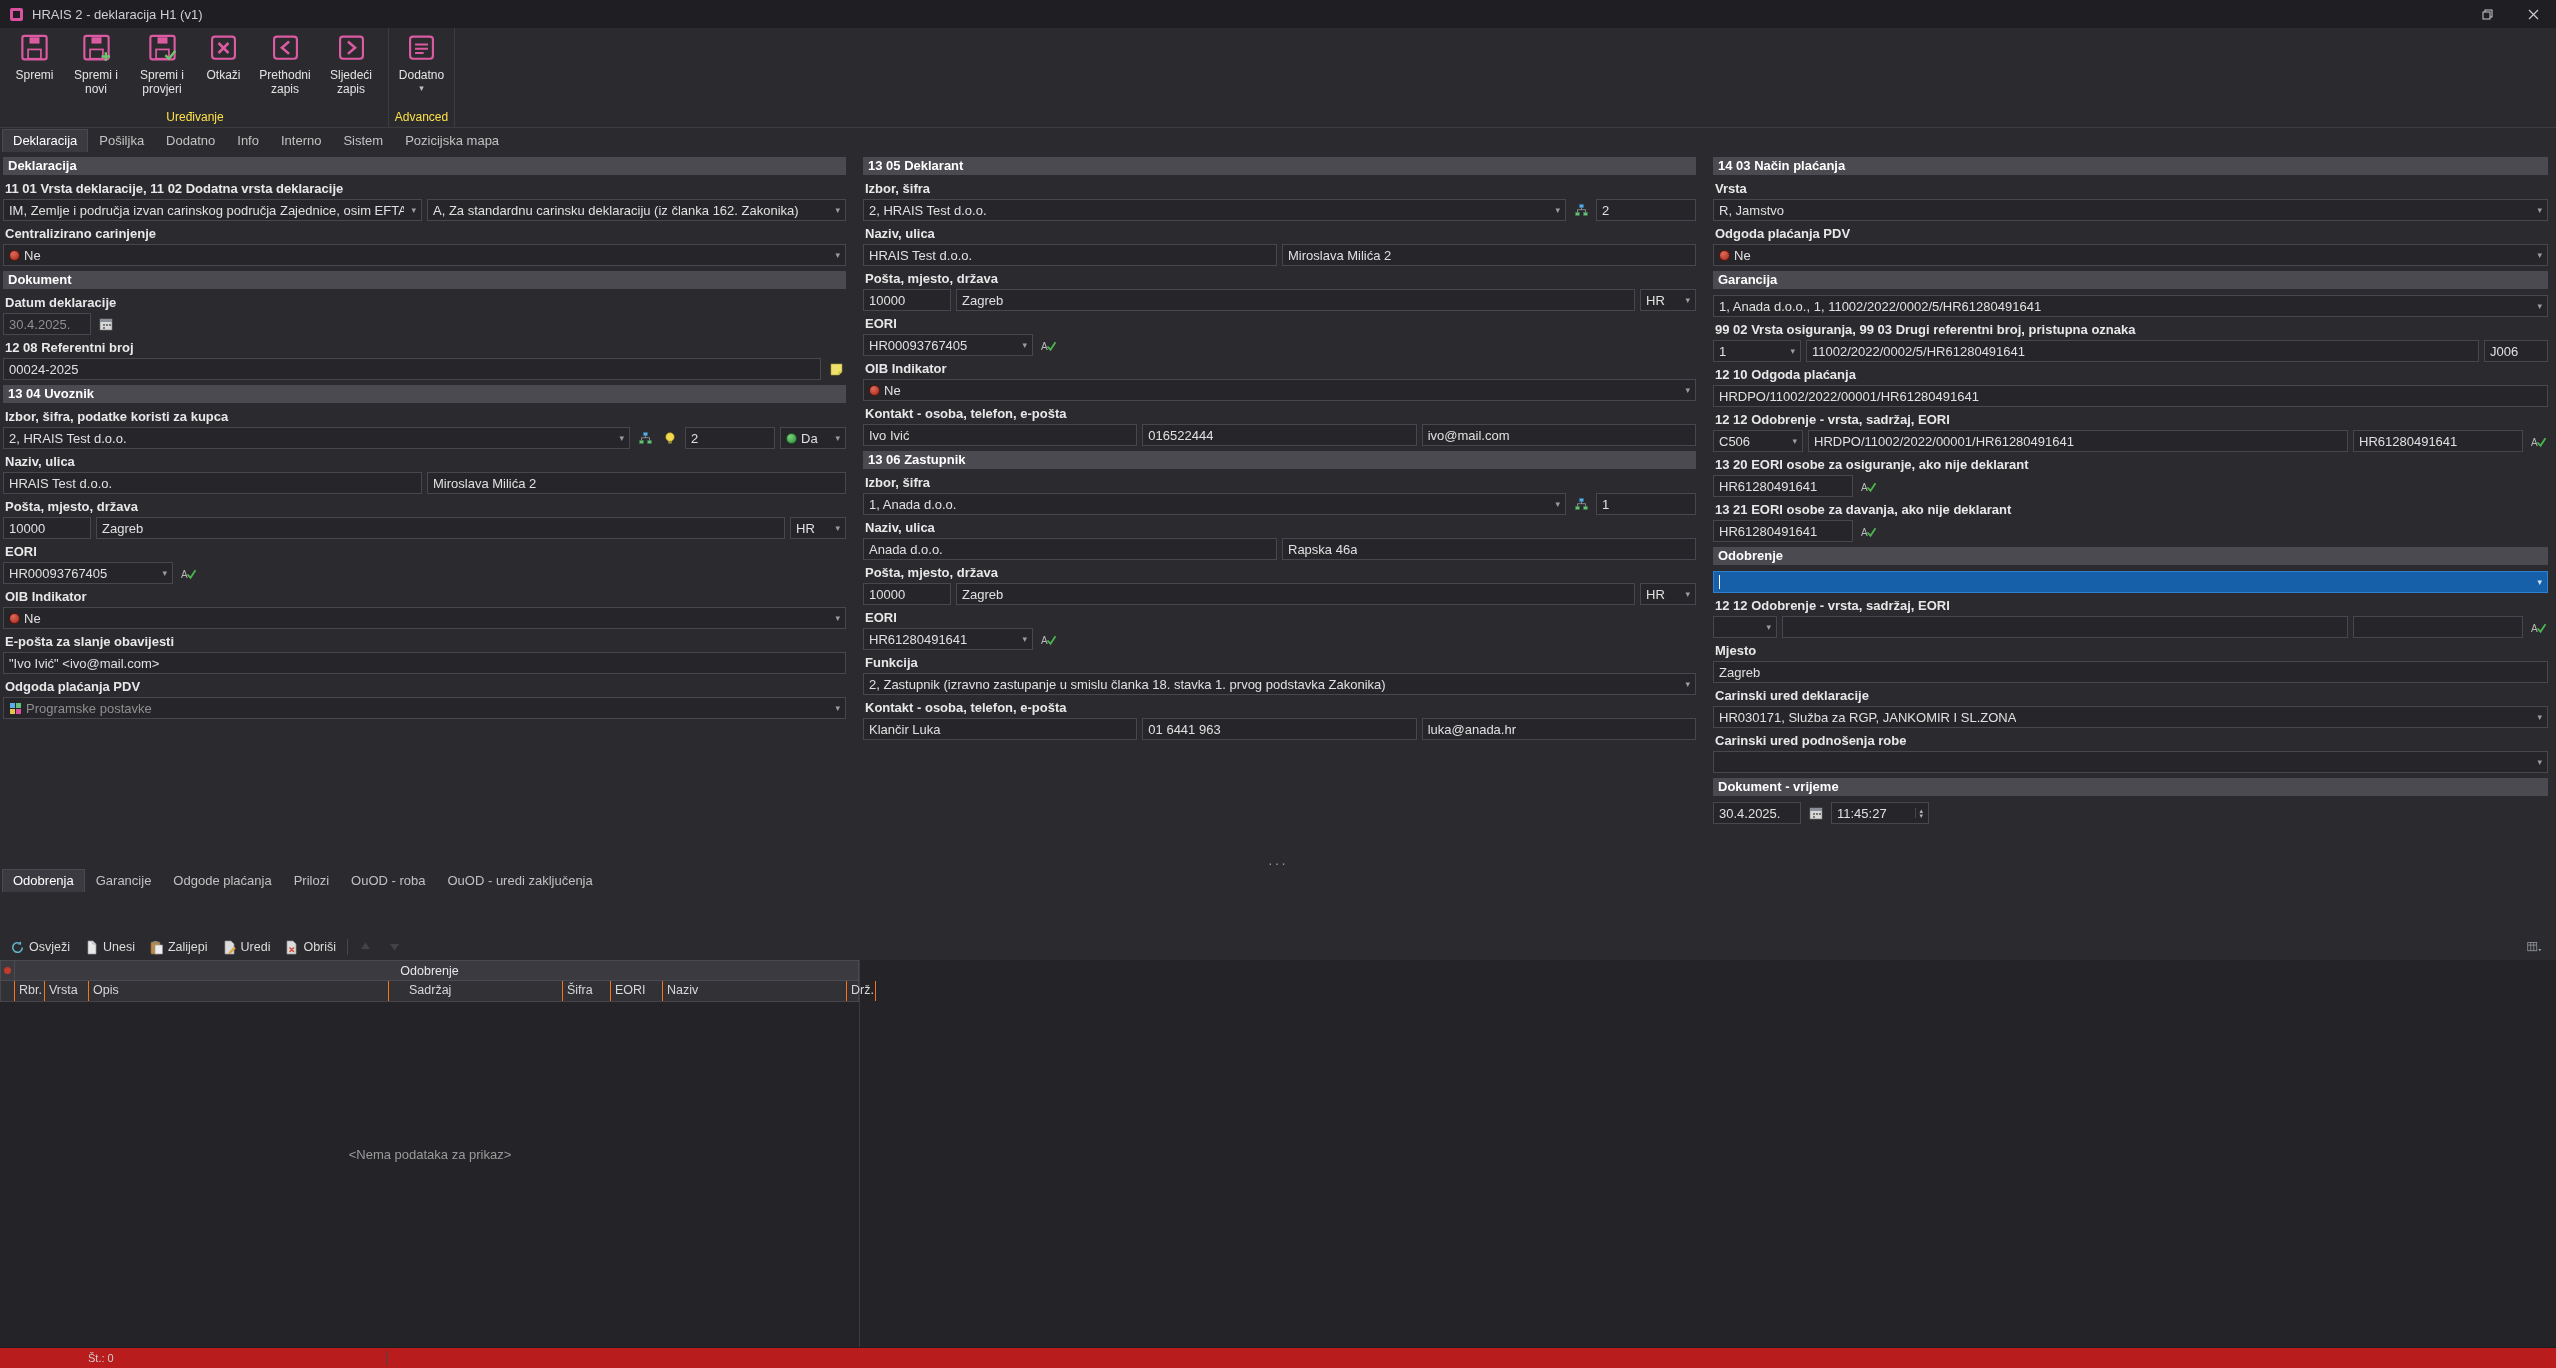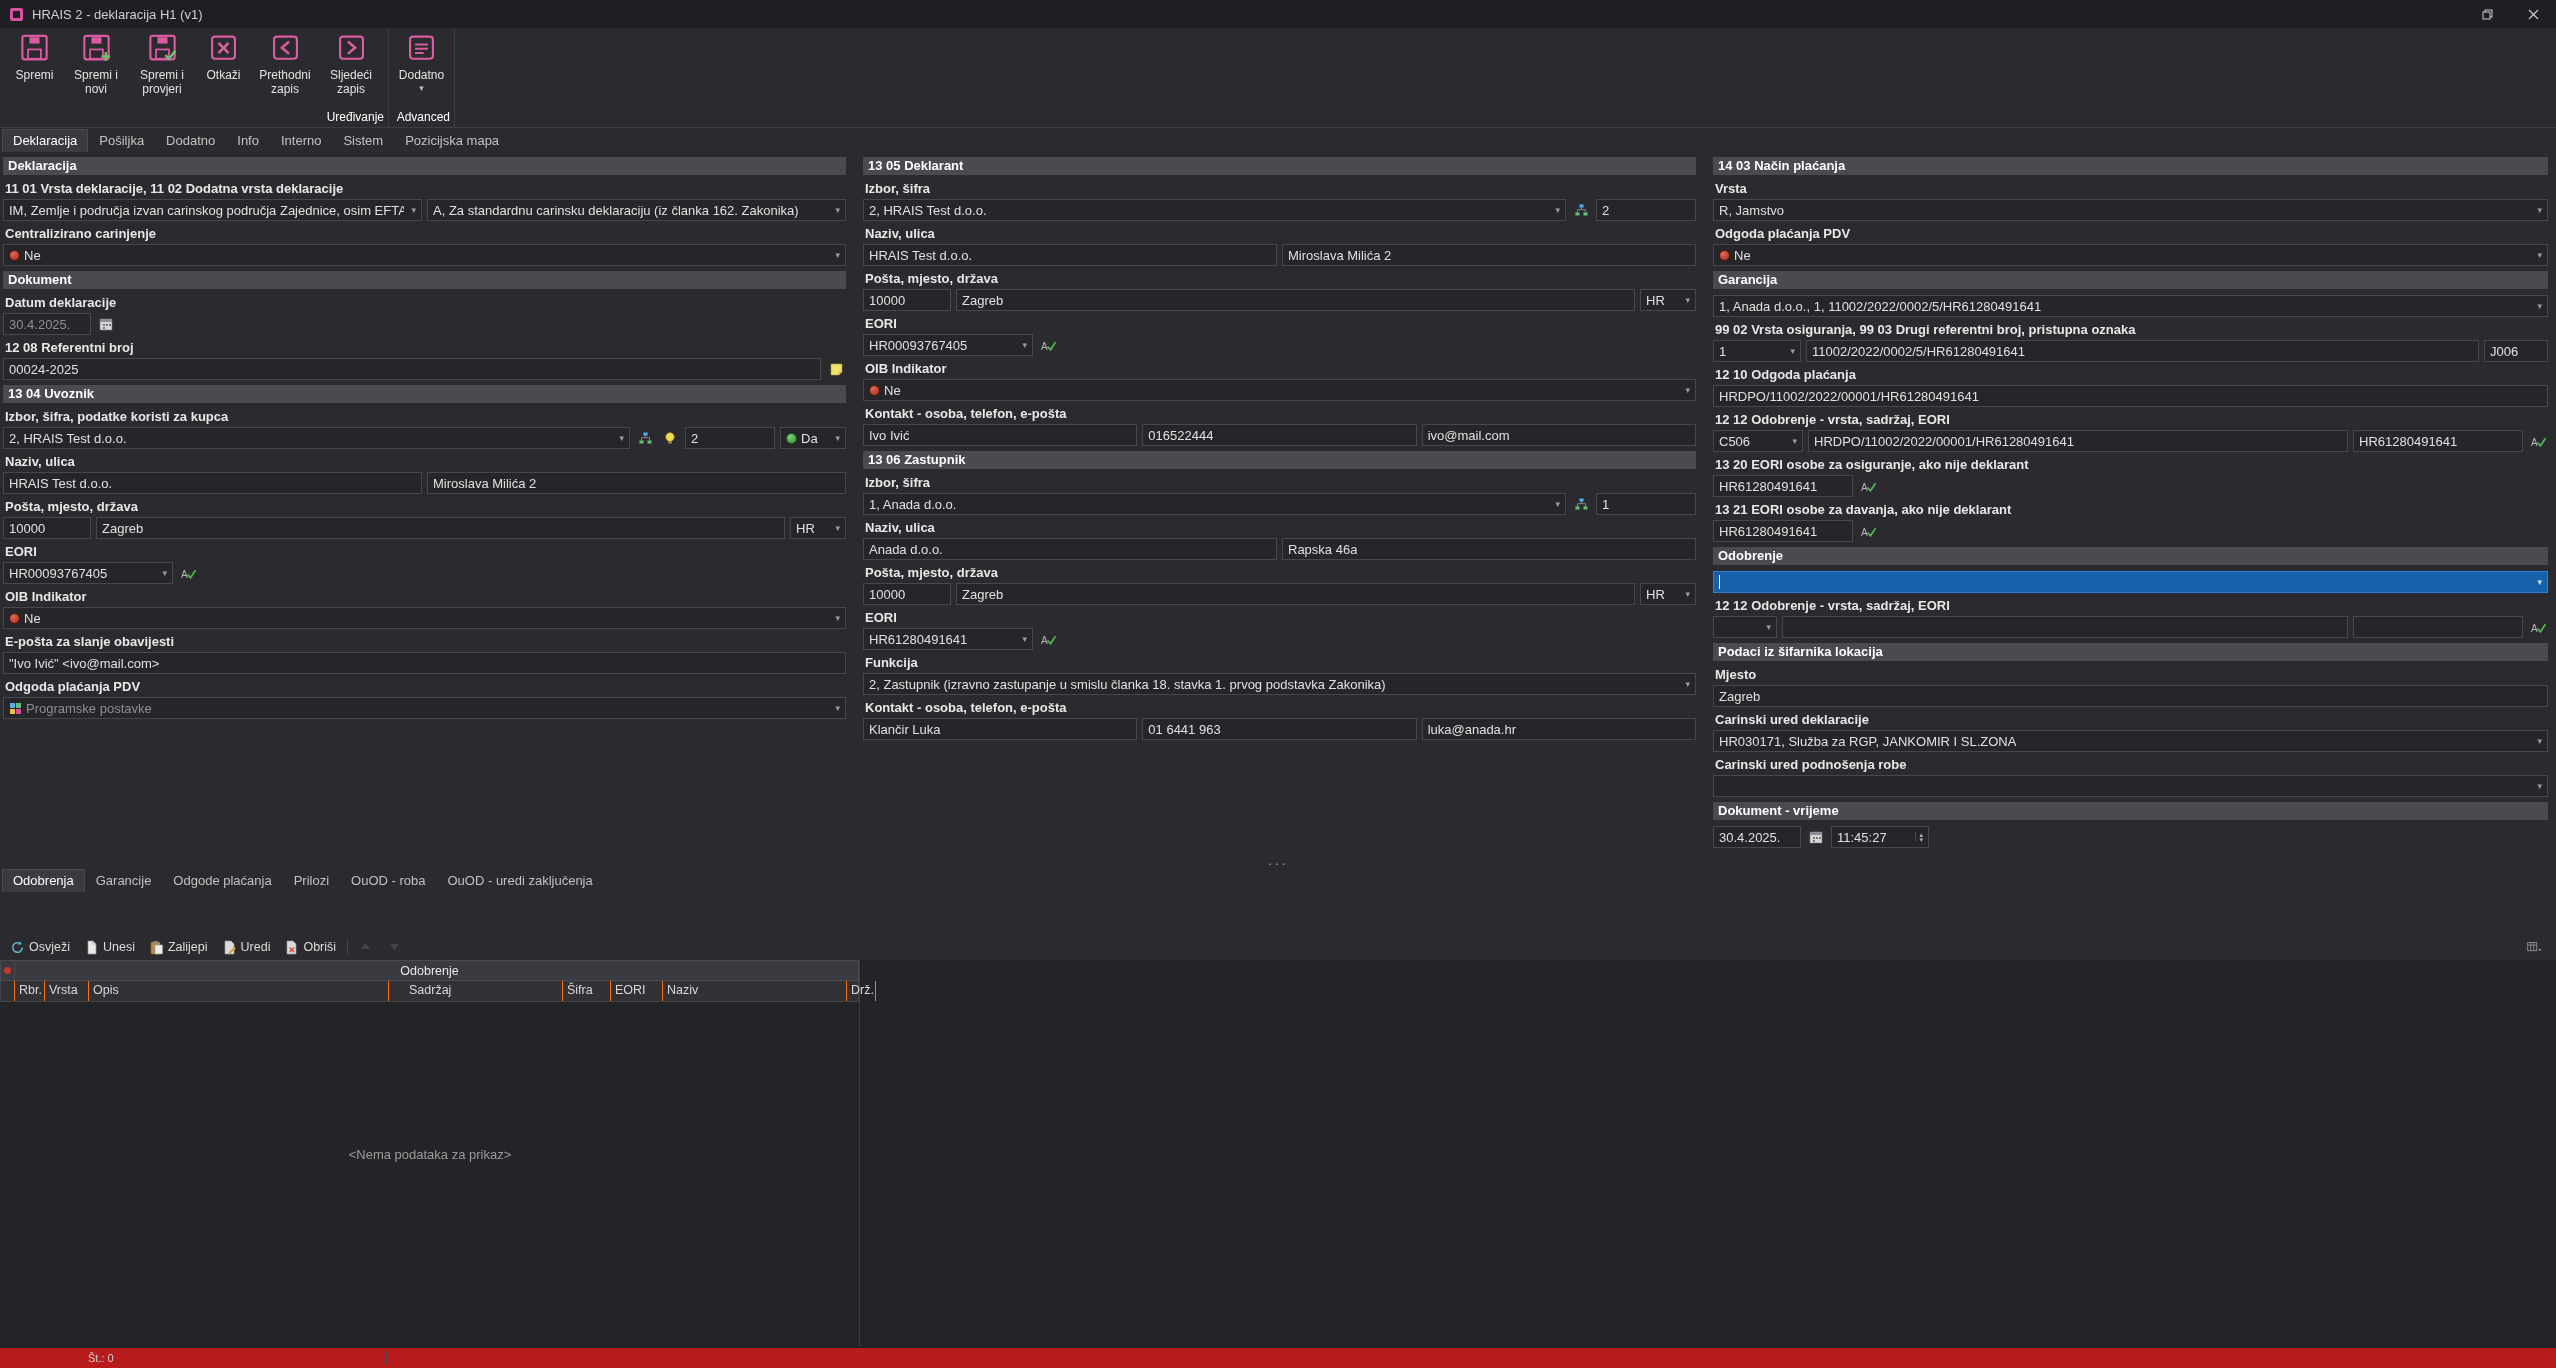--- a/index.html
+++ b/index.html
@@ -13,21 +13,21 @@
 .title{font-size:13px;color:#cfcfcf;}
 .win-btns{margin-left:auto;display:flex;height:100%;}
 .winbtn{width:46px;display:flex;align-items:center;justify-content:center;color:#ccc;}
 
 
 .ribbon{height:100px;background:#2b2b2f;border-bottom:1px solid #3c3c41;display:flex;flex:0 0 auto;padding-left:2px;}
 .rgroup{display:flex;flex-direction:column;border-right:1px solid #3c3c41;padding:0 4px;}
 .rbtns{display:flex;flex:1;align-items:flex-start;}
 .rbtn{min-width:57px;max-width:66px;padding:5px 2px 2px;display:flex;flex-direction:column;align-items:center;gap:2px;font-size:12px;line-height:1.15;text-align:center;color:#e3e3e3;cursor:default;}
 .rlabel{max-width:62px;}
-.rcap{height:17px;text-align:right;font-size:12px;color:#ffffff;flex:0 0 auto;}
+.rcap{height:17px;text-align:center;font-size:12px;color:#fde047;flex:0 0 auto;}
 .rcaret{font-size:9px;color:#bbb;line-height:6px;}
 
 
 .tabstrip{height:24px;display:flex;align-items:flex-end;padding-left:2px;background:#2b2b2f;flex:0 0 auto;}
 .tab{padding:3px 10px 4px;font-size:13px;color:#c2c2c2;border:1px solid transparent;border-bottom:none;white-space:nowrap;}
 .tab.sel{background:#3a3a40;color:#fff;border-color:#4a4a50;}
 
 
 .formwrap{flex:0 0 706px;display:flex;gap:17px;padding:5px 8px 0 3px;overflow:hidden;}
 .fcol{display:flex;flex-direction:column;}
@@ -594,21 +594,20 @@
           <div class="fld" style="width: 170px;">
             <span class="ftext"></span>
           </div>
           <span class="icbtn">
             <svg width="15" height="13" viewBox="0 0 15 13">
               <text x="0" y="10.5" font-size="10" fill="#b9b9b9">A</text>
               <path d="M6.5 7.5l3 3.2 5-7.5" fill="none" stroke="#4db54d" stroke-width="1.8"></path>
             </svg>
           </span>
         </div>
-        <div class="sech">Podaci iz šifarnika lokacija</div>
         <div class="flabel">Mjesto</div>
         <div class="frow">
           <div class="fld" style="flex: 1 1 0px;">
             <span class="ftext">Zagreb</span>
           </div>
         </div>
         <div class="flabel">Carinski ured deklaracije</div>
         <div class="frow">
           <div class="fld combo" style="flex: 1 1 0px;">
             <span class="ftext">HR030171, Služba za RGP, JANKOMIR I SL.ZONA</span>

